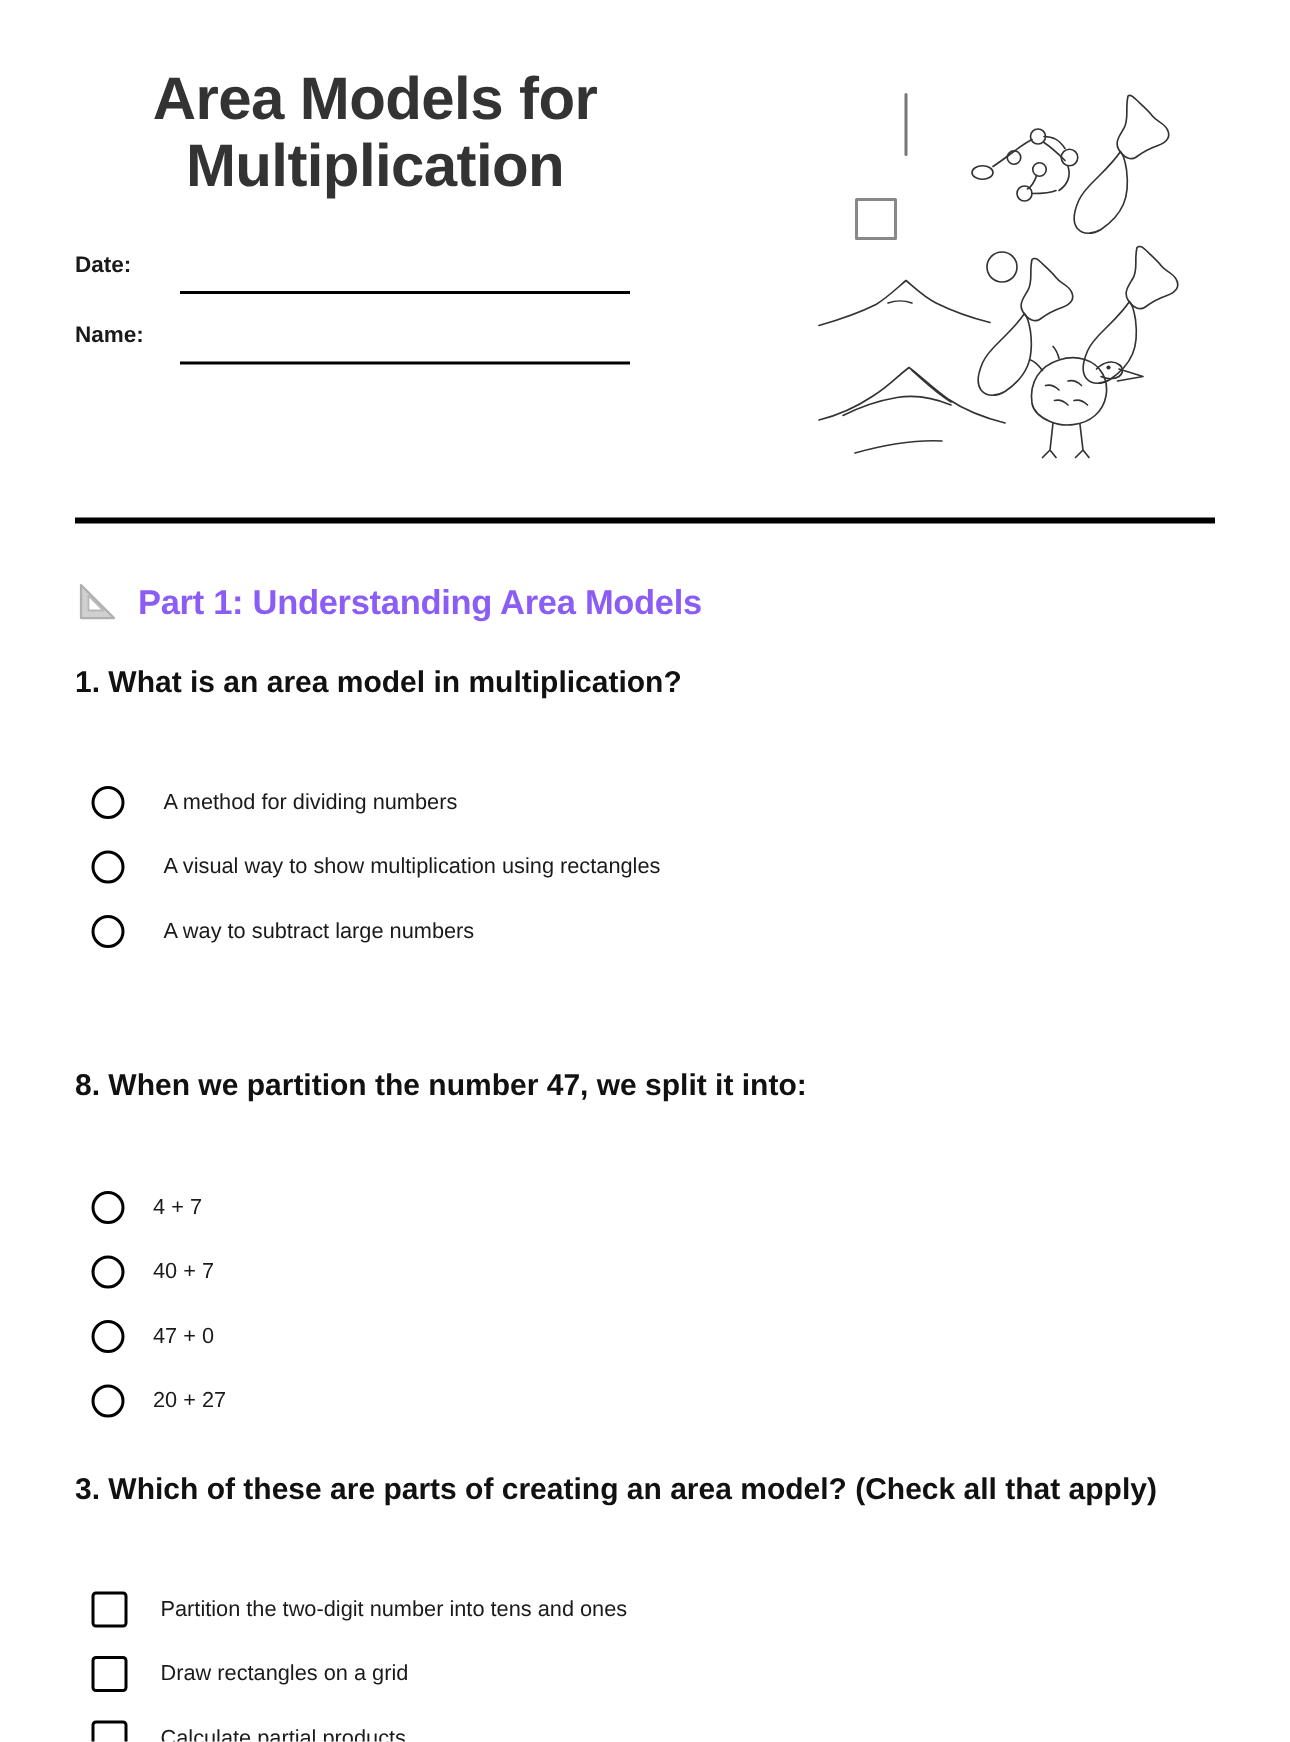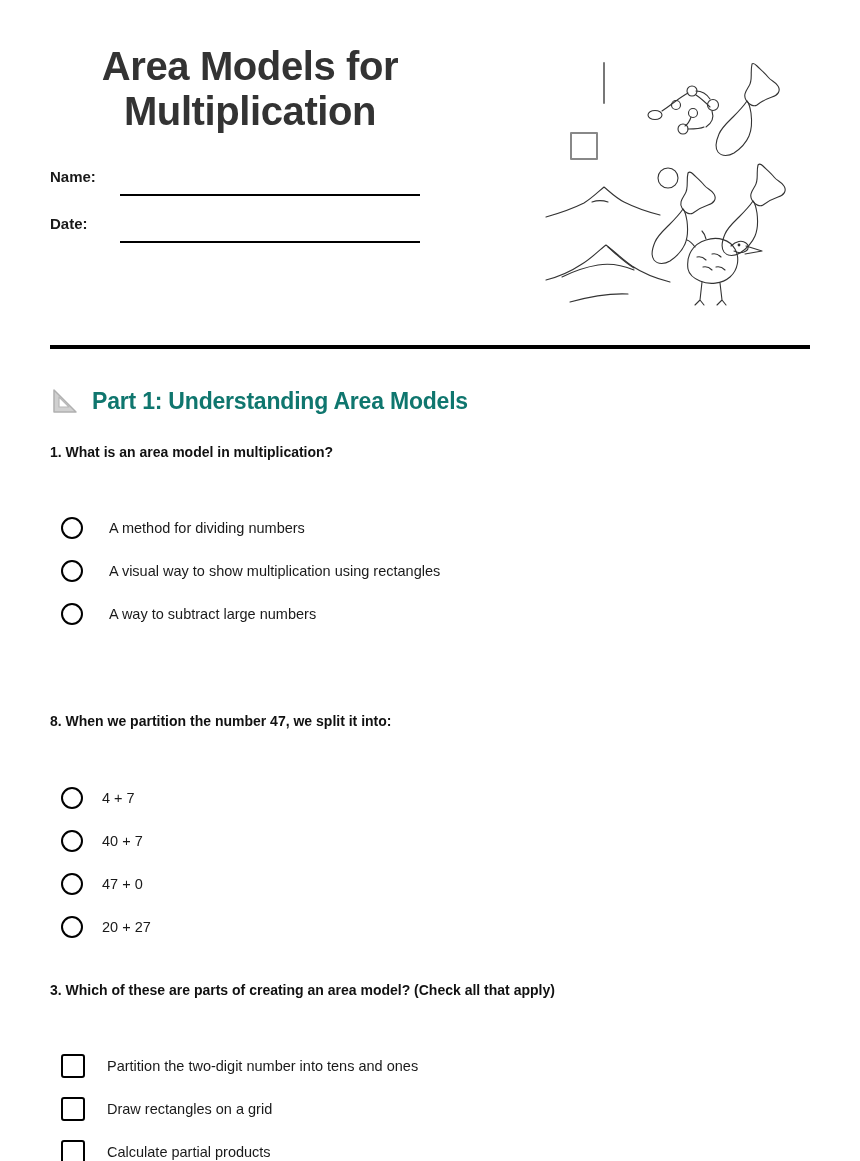--- a/index.html
+++ b/index.html
@@ -96,32 +96,32 @@
     gap: 12px;
   }
   .ruler-icon {
     width: 30px;
     height: 30px;
     flex: 0 0 30px;
   }
   .section-title {
     font-size: 23px;
     font-weight: bold;
-    color: #0f766e;
+    color: #8b5cf6;
     letter-spacing: -0.2px;
   }
 
   
   .question-block {
     position: absolute;
     left: 50px;
     width: 780px;
   }
   .question-text {
-    font-size: 14px;
+    font-size: 20px;
     font-weight: bold;
     color: #111111;
     margin: 0;
   }
   .options {
     margin: 0;
     padding: 0;
     list-style: none;
   }
   .option {
@@ -160,25 +160,25 @@
 </head>
 <body>
 
 <div class="page">
 
   <div class="header">
     <h1 class="title">Area Models for Multiplication</h1>
 
     <div class="fields">
       <div class="field-row">
-        <span class="field-label">Name:</span>
+        <span class="field-label">Date:</span>
         <div class="field-line"></div>
       </div>
       <div class="field-row">
-        <span class="field-label">Date:</span>
+        <span class="field-label">Name:</span>
         <div class="field-line"></div>
       </div>
     </div>
   </div>
 
   <div class="doodles">
     <svg width="272" height="262" viewBox="0 0 272 262" fill="none" stroke="#333333" stroke-width="1.1" stroke-linecap="round" stroke-linejoin="round">
 
       <line x1="64" y1="8" x2="64" y2="48" stroke="#777777" stroke-width="2"></line>
 

